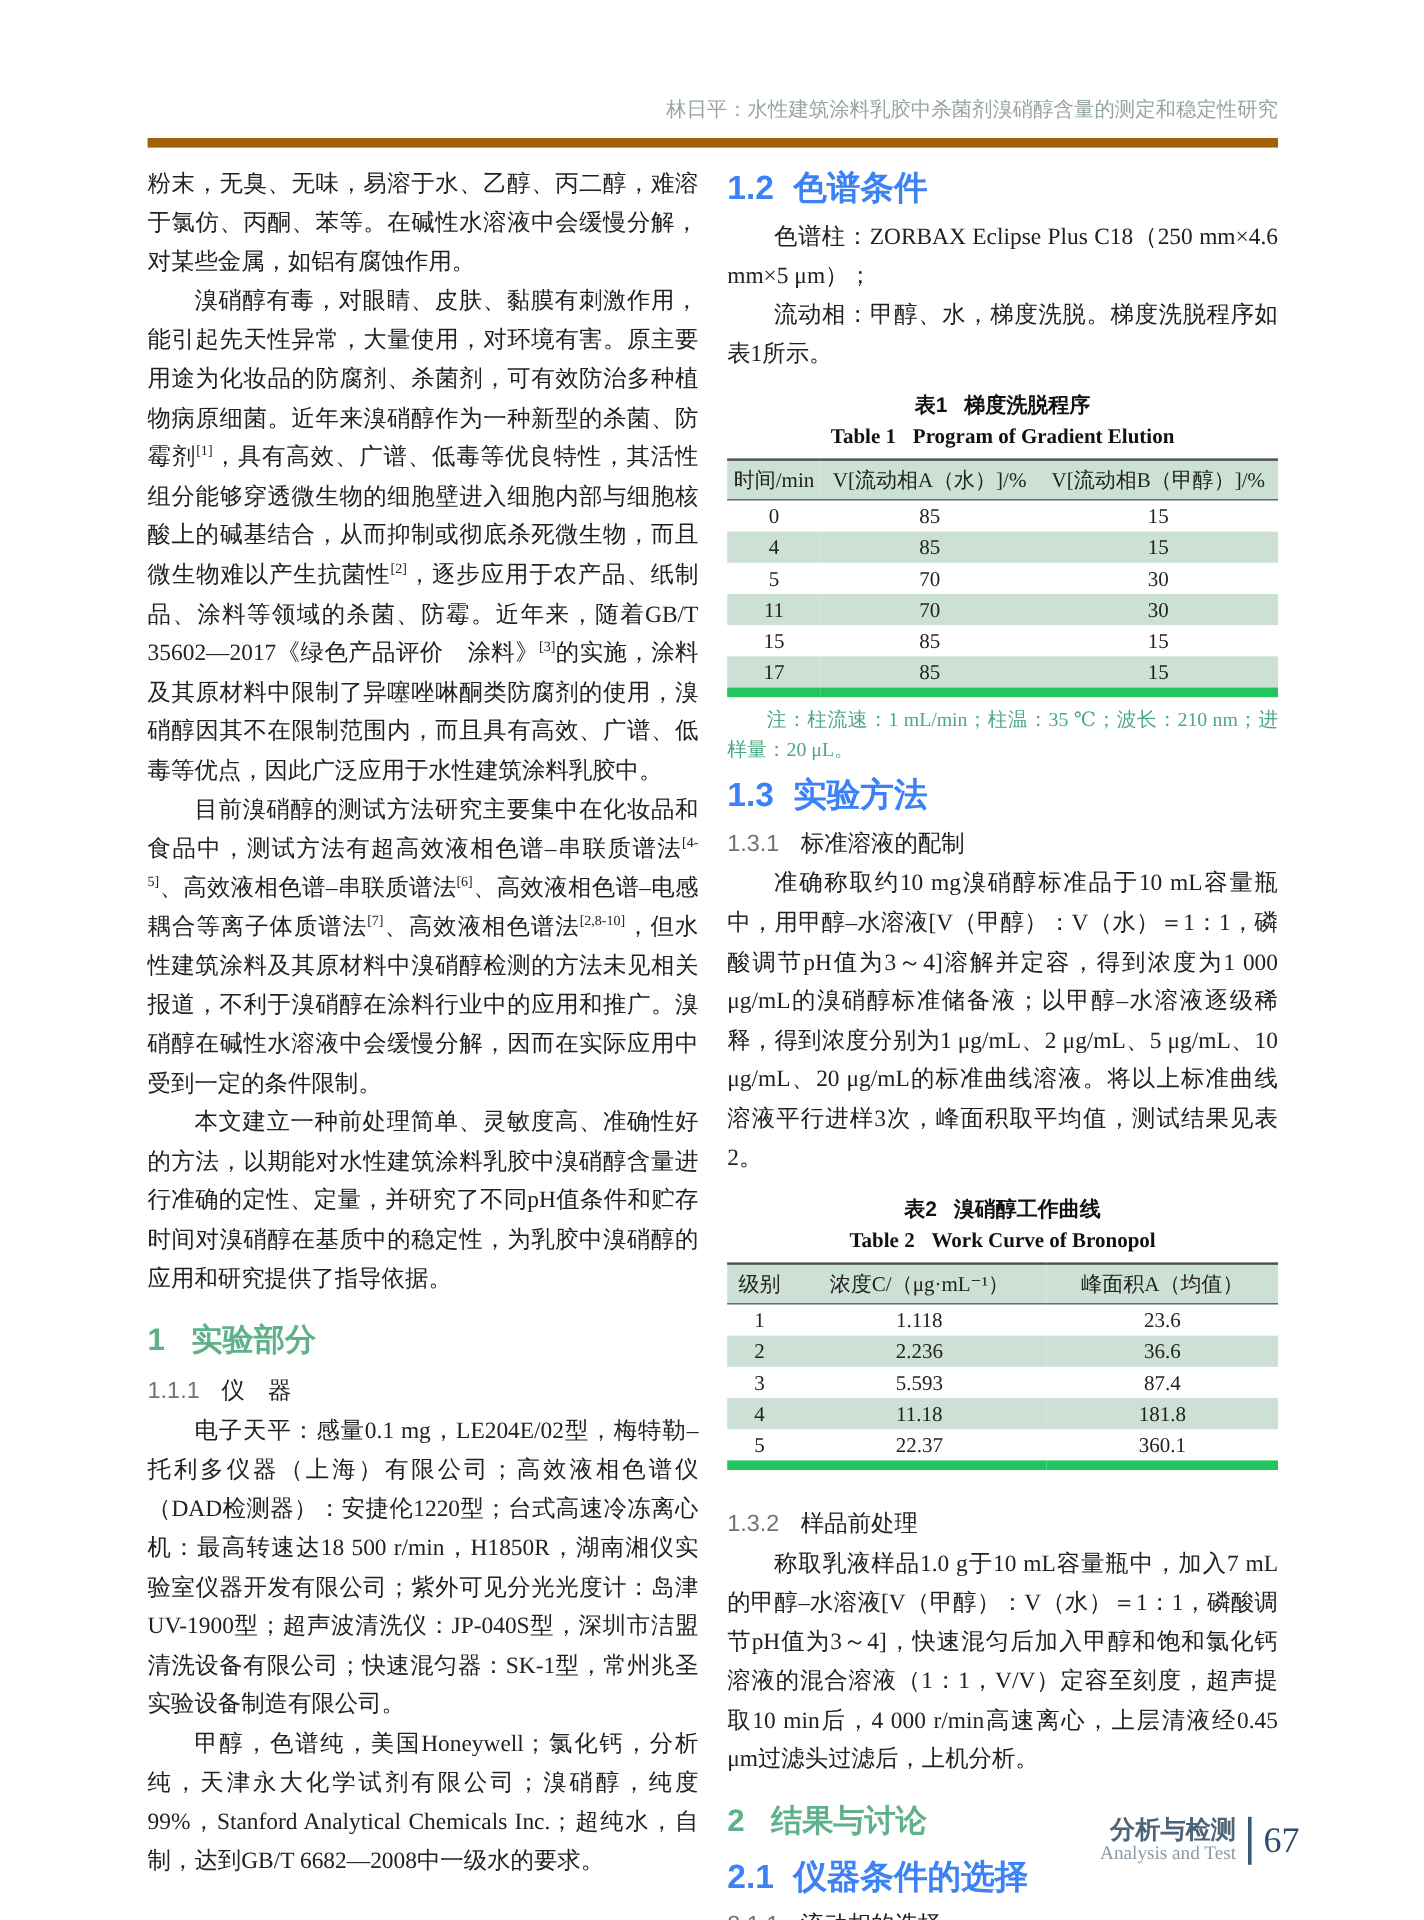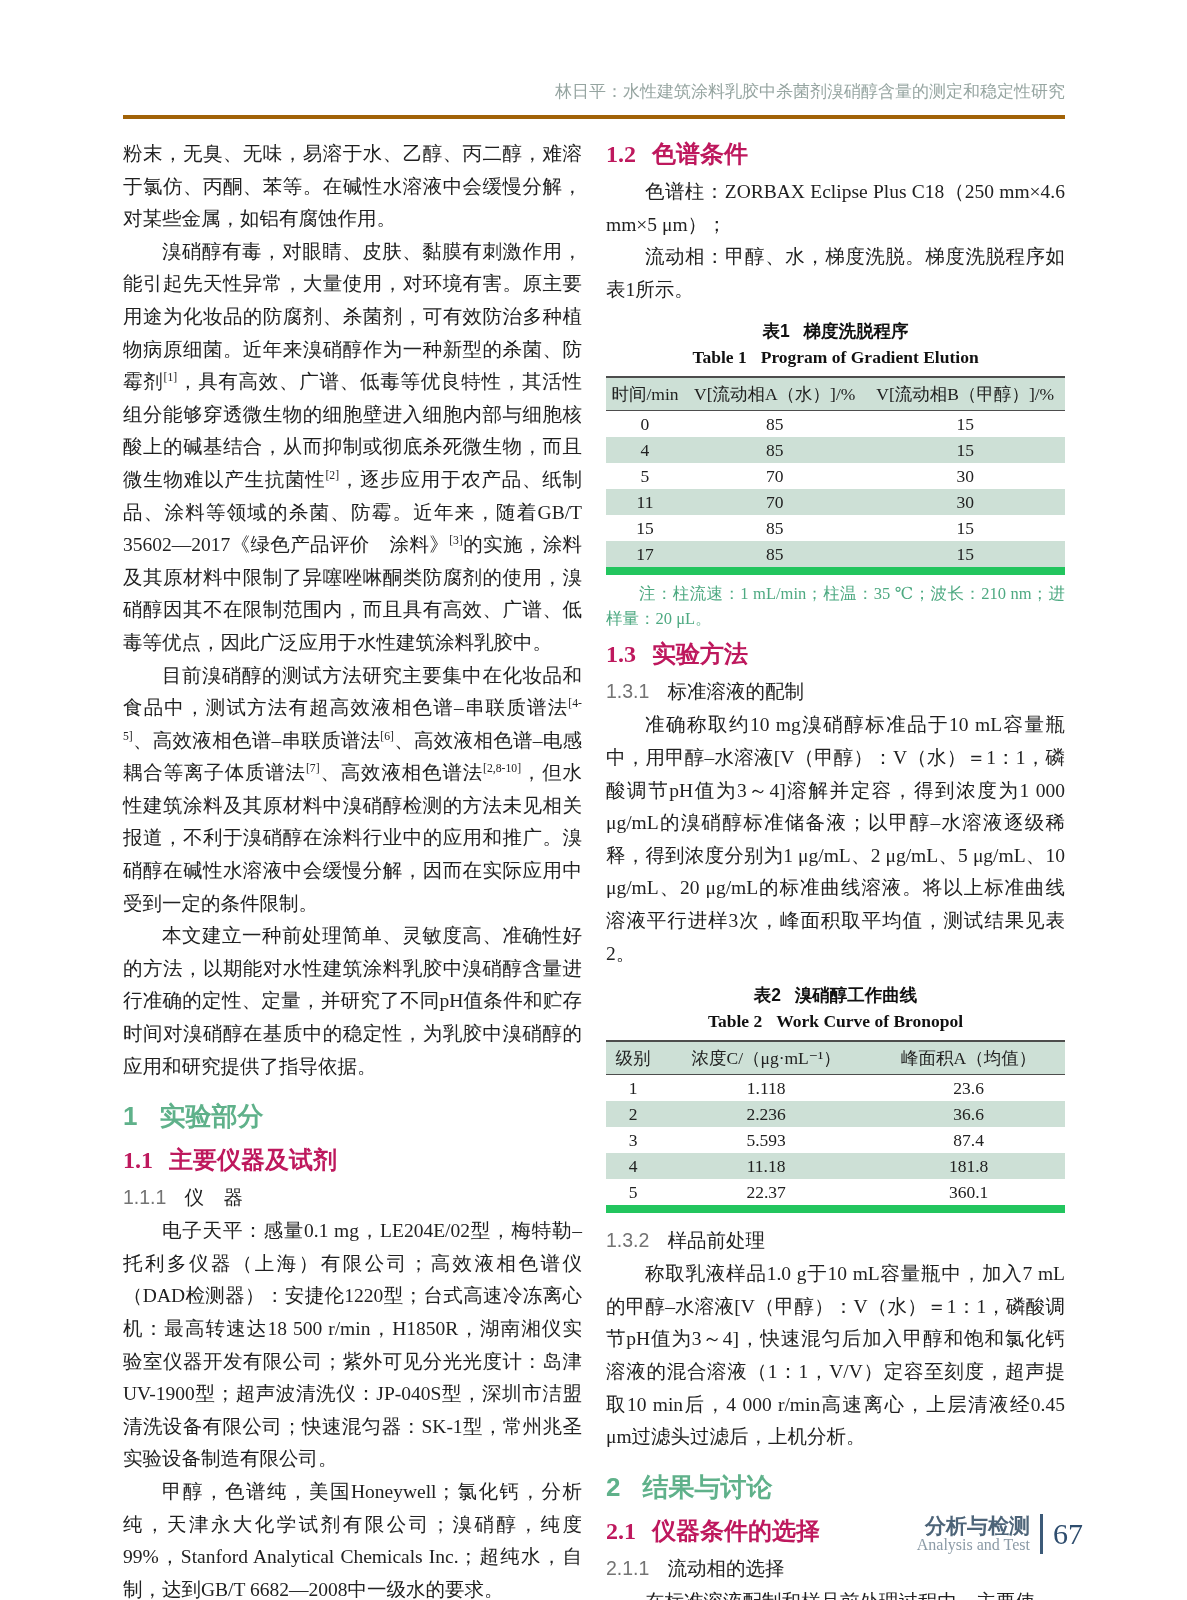--- a/index.html
+++ b/index.html
@@ -11,21 +11,21 @@
     color:#212121;
     overflow:hidden;
   }
   
   .running-head{
     position:absolute;top:80px;left:123px;width:942px;
     text-align:right;
     font-family:"Liberation Sans","DejaVu Sans",sans-serif;
     font-size:17px;color:#96a5a1;
     padding-bottom:12px;
-    border-bottom:4px solid #a16207;
+    border-bottom:8px solid #a16207;
   }
   
   .columns{
     position:absolute;top:138px;left:123px;width:942px;
     display:flex;gap:24px;
   }
   .col{width:459px;}
   p.body{
     margin:0;
     font-size:19.5px;line-height:32.6px;
@@ -33,22 +33,22 @@
   }
   p.indent{text-indent:2em;}
   sup{font-size:0.6em;line-height:0;}
   .h1{
     font-family:"Liberation Sans","DejaVu Sans",sans-serif;
     color:#5fb18a;font-weight:bold;font-size:26px;
     margin:16px 0 10px 0;
   }
   .h1 .num{margin-right:22px;}
   .h2{
-    font-family:Liberation Serif, serif;
-    color:#be185d;font-weight:bold;font-size:24px;
+    font-family:Liberation Sans, sans-serif;
+    color:#3b82f6;font-weight:bold;font-size:28px;
     margin:7px 0 6px 0;
   }
   .h2 .num{margin-right:16px;}
   .h3{
     font-size:19.5px;line-height:30px;
     margin:3px 0 2px 0;font-weight:normal;
   }
   .h3 .num{
     font-family:"Liberation Sans","DejaVu Sans",sans-serif;
     color:#737373;margin-right:18px;
@@ -116,23 +116,20 @@
 
     <div class="col">
       <p class="body">粉末，无臭、无味，易溶于水、乙醇、丙二醇，难溶于氯仿、丙酮、苯等。在碱性水溶液中会缓慢分解，对某些金属，如铝有腐蚀作用。</p>
       <p class="body indent"><span>溴硝醇有毒，对眼睛、皮肤、黏膜有刺激作用，能引起先天性异常，大量使用，对环境有害。原主要用途为化妆品的防腐剂、杀菌剂，可有效防治多种植物病原细菌。近年来溴硝醇作为一种新型的杀菌、防霉剂</span><sup>[1]</sup><span>，具有高效、广谱、低毒等优良特性，其活性组分能够穿透微生物的细胞壁进入细胞内部与细胞核酸上的碱基结合，从而抑制或彻底杀死微生物，而且微生物难以产生抗菌性</span><sup>[2]</sup><span>，逐步应用于农产品、纸制品、涂料等领域的杀菌、防霉。近年来，随着GB/T 35602—2017《绿色产品评价　涂料》</span><sup>[3]</sup><span>的实施，涂料及其原材料中限制了异噻唑啉酮类防腐剂的使用，溴硝醇因其不在限制范围内，而且具有高效、广谱、低毒等优点，因此广泛应用于水性建筑涂料乳胶中。</span></p>
       <p class="body indent"><span>目前溴硝醇的测试方法研究主要集中在化妆品和食品中，测试方法有超高效液相色谱–串联质谱法</span><sup>[4-5]</sup><span>、高效液相色谱–串联质谱法</span><sup>[6]</sup><span>、高效液相色谱–电感耦合等离子体质谱法</span><sup>[7]</sup><span>、高效液相色谱法</span><sup>[2,8-10]</sup><span>，但水性建筑涂料及其原材料中溴硝醇检测的方法未见相关报道，不利于溴硝醇在涂料行业中的应用和推广。溴硝醇在碱性水溶液中会缓慢分解，因而在实际应用中受到一定的条件限制。</span></p>
       <p class="body indent">本文建立一种前处理简单、灵敏度高、准确性好的方法，以期能对水性建筑涂料乳胶中溴硝醇含量进行准确的定性、定量，并研究了不同pH值条件和贮存时间对溴硝醇在基质中的稳定性，为乳胶中溴硝醇的应用和研究提供了指导依据。</p>
 
       <div class="h1">
         <span class="num">1</span><span>实验部分</span>
       </div>
-      <div class="h2">
-        <span class="num">1.1</span><span>主要仪器及试剂</span>
-      </div>
       <div class="h3">
         <span class="num">1.1.1</span><span class="ttl">仪　器</span>
       </div>
       <p class="body indent">电子天平：感量0.1 mg，LE204E/02型，梅特勒–托利多仪器（上海）有限公司；高效液相色谱仪（DAD检测器）：安捷伦1220型；台式高速冷冻离心机：最高转速达18 500 r/min，H1850R，湖南湘仪实验室仪器开发有限公司；紫外可见分光光度计：岛津UV-1900型；超声波清洗仪：JP-040S型，深圳市洁盟清洗设备有限公司；快速混匀器：SK-1型，常州兆圣实验设备制造有限公司。</p>
       <p class="body indent">甲醇，色谱纯，美国Honeywell；氯化钙，分析纯，天津永大化学试剂有限公司；溴硝醇，纯度99%，Stanford Analytical Chemicals Inc.；超纯水，自制，达到GB/T 6682—2008中一级水的要求。</p>
     </div>
 
     <div class="col">
       <div class="h2" style="margin-top:0;">
         <span class="num">1.2</span><span>色谱条件</span>
@@ -233,21 +230,21 @@
               <td>181.8</td>
             </tr>
             <tr>
               <td>5</td>
               <td>22.37</td>
               <td>360.1</td>
             </tr>
           </tbody>
       </table>
 
-      <div class="h3" style="margin-top:12px;">
+      <div class="h3" style="margin-top:30px;">
         <span class="num">1.3.2</span><span class="ttl">样品前处理</span>
       </div>
       <p class="body indent">称取乳液样品1.0 g于10 mL容量瓶中，加入7 mL的甲醇–水溶液[V（甲醇）：V（水）＝1：1，磷酸调节pH值为3～4]，快速混匀后加入甲醇和饱和氯化钙溶液的混合溶液（1：1，V/V）定容至刻度，超声提取10 min后，4 000 r/min高速离心，上层清液经0.45 μm过滤头过滤后，上机分析。</p>
 
       <div class="h1">
         <span class="num">2</span><span>结果与讨论</span>
       </div>
       <div class="h2">
         <span class="num">2.1</span><span>仪器条件的选择</span>
       </div>

